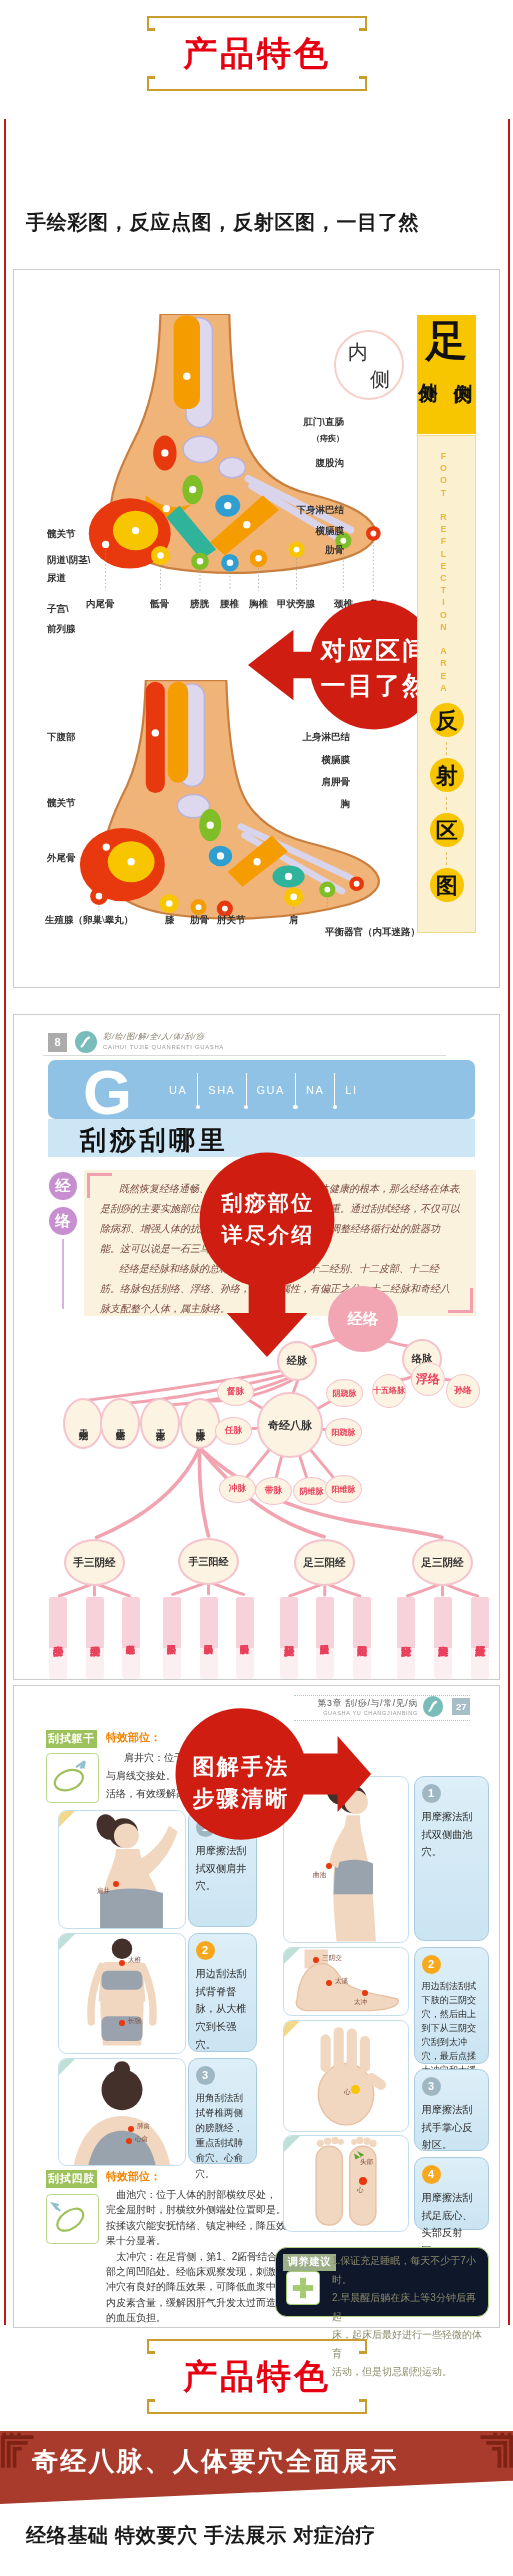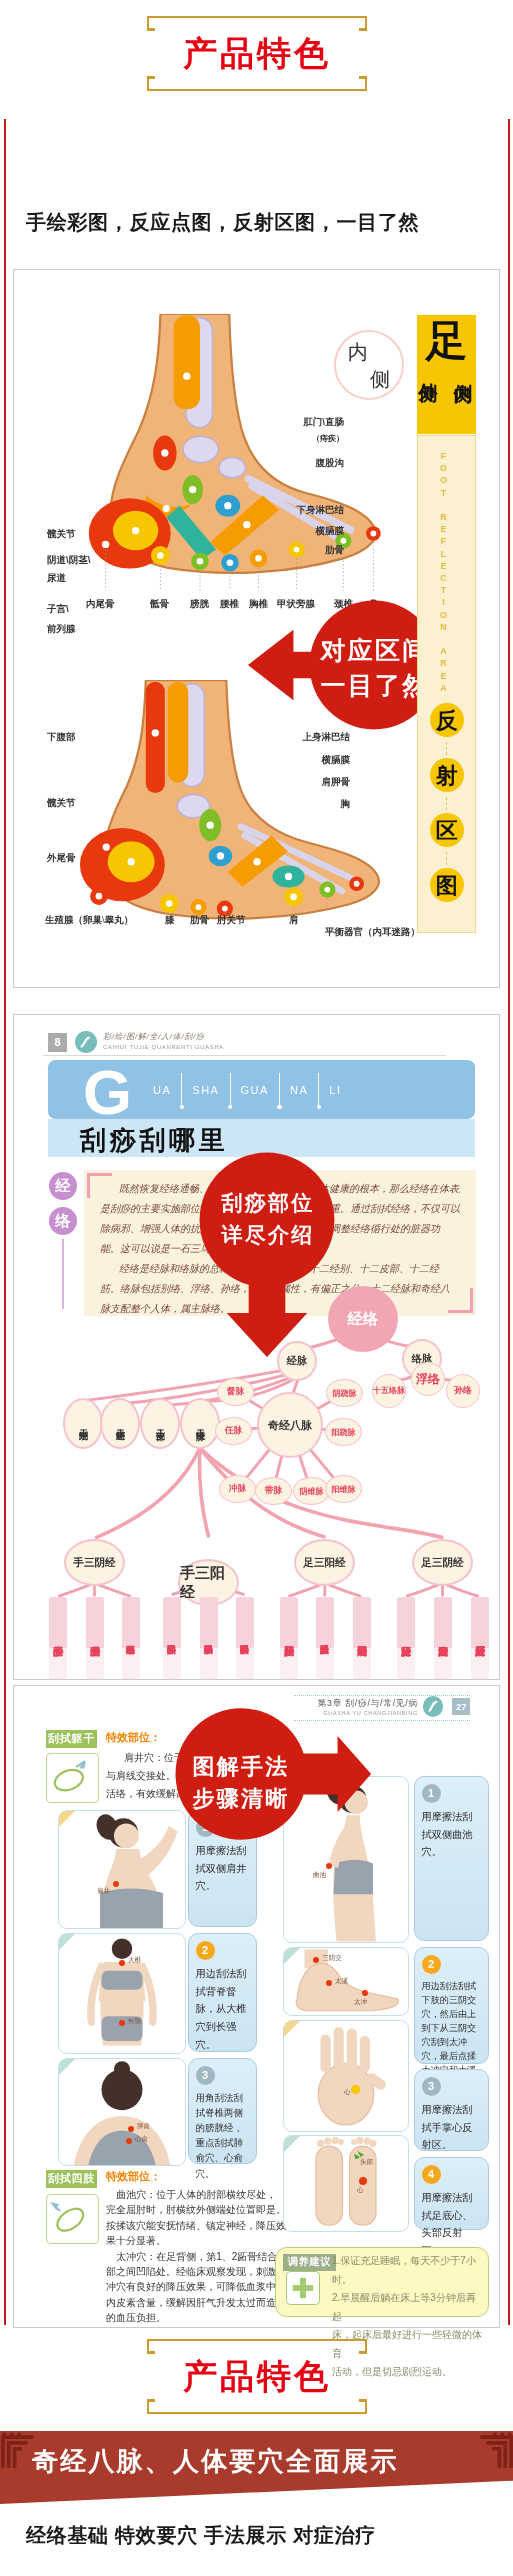--- a/index.html
+++ b/index.html
@@ -66,21 +66,21 @@
   .photo{position:absolute;background:#fff;border:1.5px solid #C5DEEB;border-radius:8.8px;overflow:hidden;}
   .photo .fold{position:absolute;left:0;top:0;width:0;height:0;border-top:16px solid #F3D88C;border-right:16px solid transparent;}
   .stepbox{position:absolute;background:linear-gradient(#DDEFF8,#CBE4F2);border:0.7px solid #A9CBE0;border-radius:10.2px;
            box-sizing:border-box;padding:7.3px 6.6px;font-size:10.2px;color:#2c2c2c;line-height:1.75;}
   .stepno{display:block;width:19px;height:19px;border-radius:50%;color:#fff;font-weight:bold;font-size:11px;
           text-align:center;line-height:19px;margin-bottom:4.4px;}
   .no-o{background:#F7A81C;} .no-g{background:#9FB6C3;}
   .pt{position:absolute;width:5.9px;height:5.9px;border-radius:50%;background:#E8380D;}
   .pt.y{background:#F7C600;}
   .ptl{position:absolute;font-size:6.6px;color:#7A4A3A;white-space:nowrap;}
-  .advice{position:absolute;background:#fef9c3;border:1.5px solid #B5D37E;border-radius:11.7px;box-sizing:border-box;}
+  .advice{position:absolute;background:#0f172a;border:1.5px solid #B5D37E;border-radius:11.7px;box-sizing:border-box;}
   .advlabel{position:absolute;background:#9CAF88;color:#fff;font-size:10.2px;font-weight:bold;letter-spacing:0.7px;
             padding:1.5px 4.4px;}
   .advtext{font-size:10px;color:#8A8A6A;line-height:1.85;}
   .chapline{position:absolute;border-top:0.7px dotted #9FCAD8;}
   .chap{position:absolute;font-size:8.8px;color:#555;letter-spacing:0.7px;white-space:nowrap;}
   .chapen{position:absolute;font-size:5.5px;color:#999;letter-spacing:0.7px;white-space:nowrap;}
   .pg27{position:absolute;width:17.6px;height:17.6px;background:#A8BEC6;color:#fff;font-size:9.5px;font-weight:bold;
         text-align:center;line-height:17.6px;}
 </style>
 </head>
@@ -279,21 +279,21 @@
       <svg width="22" height="22" viewBox="0 0 30 30">
           <path d="M9,21 C13,19 13,11 19,9" stroke="#fff" stroke-width="3" fill="none" stroke-linecap="round"></path>
         </svg>
     </div>
     <div class="series" style="left:89px;top:16px;">彩/绘/图/解/全/人/体/刮/痧</div>
     <div class="seriesen" style="left:89px;top:29px;">CAIHUI TUJIE QUANRENTI GUASHA</div>
     <div class="ab" style="left:29px;top:40px;width:403px;border-top:0.7px solid #DADADA;"></div>
 
     <div class="gban" style="left:34px;top:45px;width:427px;height:59px;">
       <span class="ab gletter" style="left:35px;top:2.9px;">G</span>
-      <div class="lrow" style="left:105px;top:13px;">
+      <div class="lrow" style="left:121px;top:13px;">
         <span>UA</span>
           <span class="lsep"></span>
         <span>SHA</span>
           <span class="lsep"></span>
         <span>GUA</span>
           <span class="lsep"></span>
         <span>NA</span>
           <span class="lsep"></span>
         <span>LI</span>
       </div>
@@ -416,21 +416,21 @@
     <div class="mnode mred" style="left:397px;top:347px;width:34px;height:34px;font-size:12px;border-width:1.5px;">
         <span>浮络</span>
       </div>
     <div class="mnode mred" style="left:432px;top:359px;width:34px;height:34px;font-size:8.8px;border-width:1.5px;">
         <span>孙络</span>
       </div>
 
     <div class="mnode" style="left:50px;top:524px;width:61px;height:47px;font-size:10.6px;">
         <span>手三阴经</span>
       </div>
-    <div class="mnode" style="left:164px;top:544px;width:61px;height:47px;font-size:15px;">
+    <div class="mnode" style="left:164px;top:523px;width:61px;height:47px;font-size:10px;">
         <span>手三阳经</span>
       </div>
     <div class="mnode" style="left:280px;top:524px;width:61px;height:47px;font-size:10.6px;">
         <span>足三阳经</span>
       </div>
     <div class="mnode" style="left:398px;top:524px;width:61px;height:47px;font-size:10.6px;">
         <span>足三阴经</span>
       </div>
 
     <div class="vbar" style="left:35px;top:582px;">手少阴心经</div>

